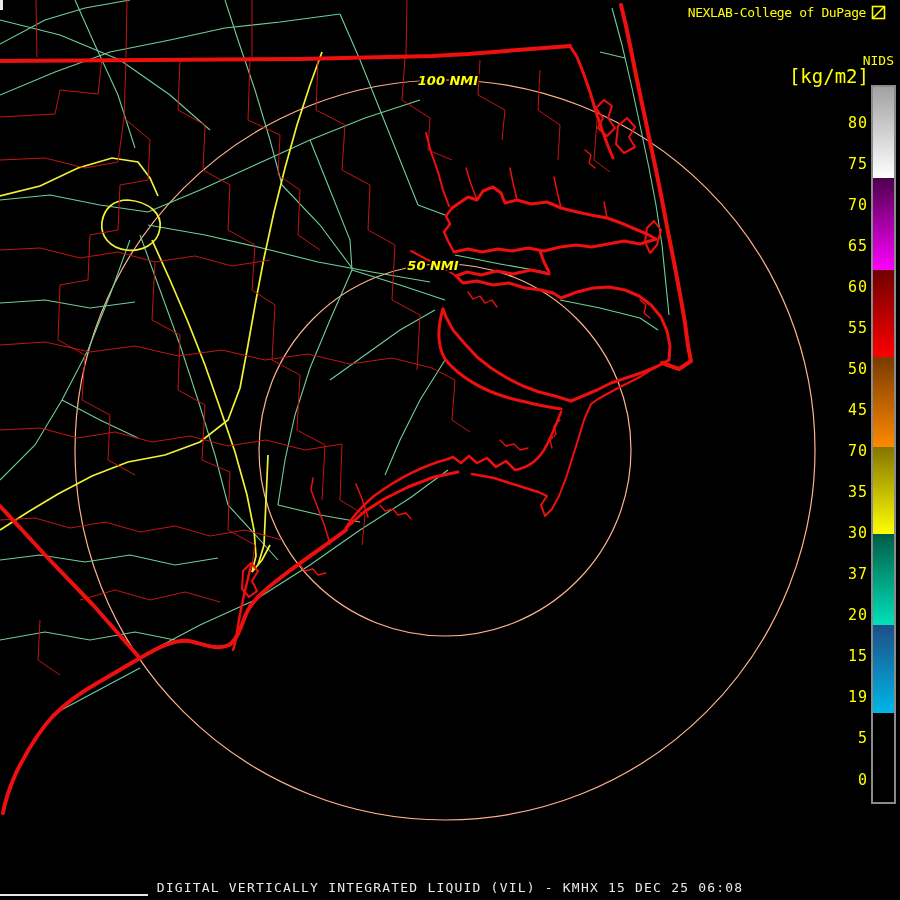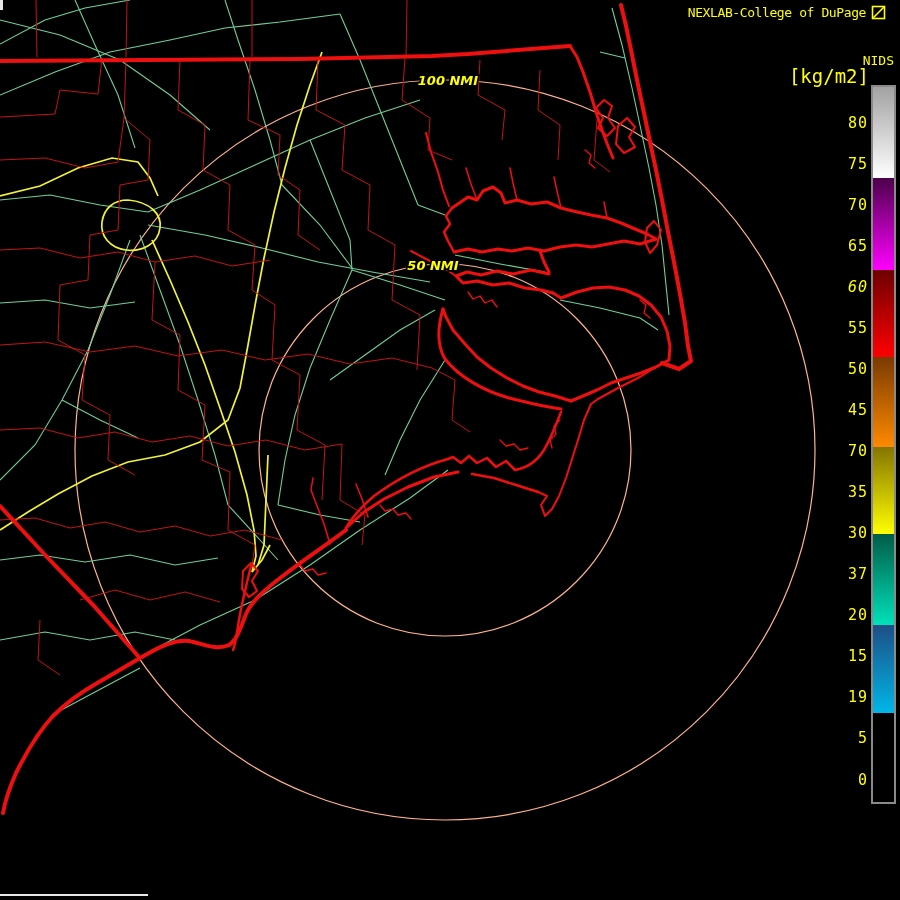--- a/index.html
+++ b/index.html
@@ -168,30 +168,31 @@
   <div class="units">[kg/m2]</div>
 
   <div class="colorbar-frame">
     <div class="colorbar-grad" id="cbgrad" style="background: linear-gradient(rgb(162, 162, 162) 0%, rgb(255, 255, 255) 12.75%, rgb(76, 0, 76) 12.75%, rgb(255, 0, 255) 25.6%, rgb(110, 0, 0) 25.6%, rgb(255, 0, 0) 37.8%, rgb(122, 58, 0) 37.8%, rgb(255, 138, 0) 50.4%, rgb(133, 117, 0) 50.4%, rgb(255, 255, 0) 62.5%, rgb(0, 92, 70) 62.5%, rgb(0, 226, 186) 75.3%, rgb(28, 79, 134) 75.3%, rgb(0, 182, 232) 87.5%, rgb(0, 0, 0) 87.5%, rgb(0, 0, 0) 100%);"></div>
   </div>
   <div id="cbticks">
       <div class="cb-tick" style="top: 113.94px;">80</div>
       <div class="cb-tick" style="top: 154.975px;">75</div>
       <div class="cb-tick" style="top: 196.01px;">70</div>
       <div class="cb-tick" style="top: 237.045px;">65</div>
-      <div class="cb-tick" style="top: 278.08px; font-style: italic;">60</div>
+      <div class="cb-tick" style="top: 278.08px;">60</div>
       <div class="cb-tick" style="top: 319.115px;">55</div>
       <div class="cb-tick" style="top: 360.15px;">50</div>
       <div class="cb-tick" style="top: 401.185px;">45</div>
       <div class="cb-tick" style="top: 442.22px;">70</div>
       <div class="cb-tick" style="top: 483.255px;">35</div>
       <div class="cb-tick" style="top: 524.29px; text-align: right;">30</div>
       <div class="cb-tick" style="top: 565.325px;">37</div>
       <div class="cb-tick" style="top: 606.36px;">20</div>
       <div class="cb-tick" style="top: 647.395px;">15</div>
       <div class="cb-tick" style="top: 688.43px;">19</div>
       <div class="cb-tick" style="top: 729.465px;">5</div>
       <div class="cb-tick" style="top: 770.5px;">0</div>
     </div>
 
+  <div class="caption">DIGITAL VERTICALLY INTEGRATED LIQUID (VIL) - KMHX 15 DEC 25 06:08</div>
   <div class="caption-underline"></div>
   <div class="border-mark"></div>
 </div>
 
 </body></html>

